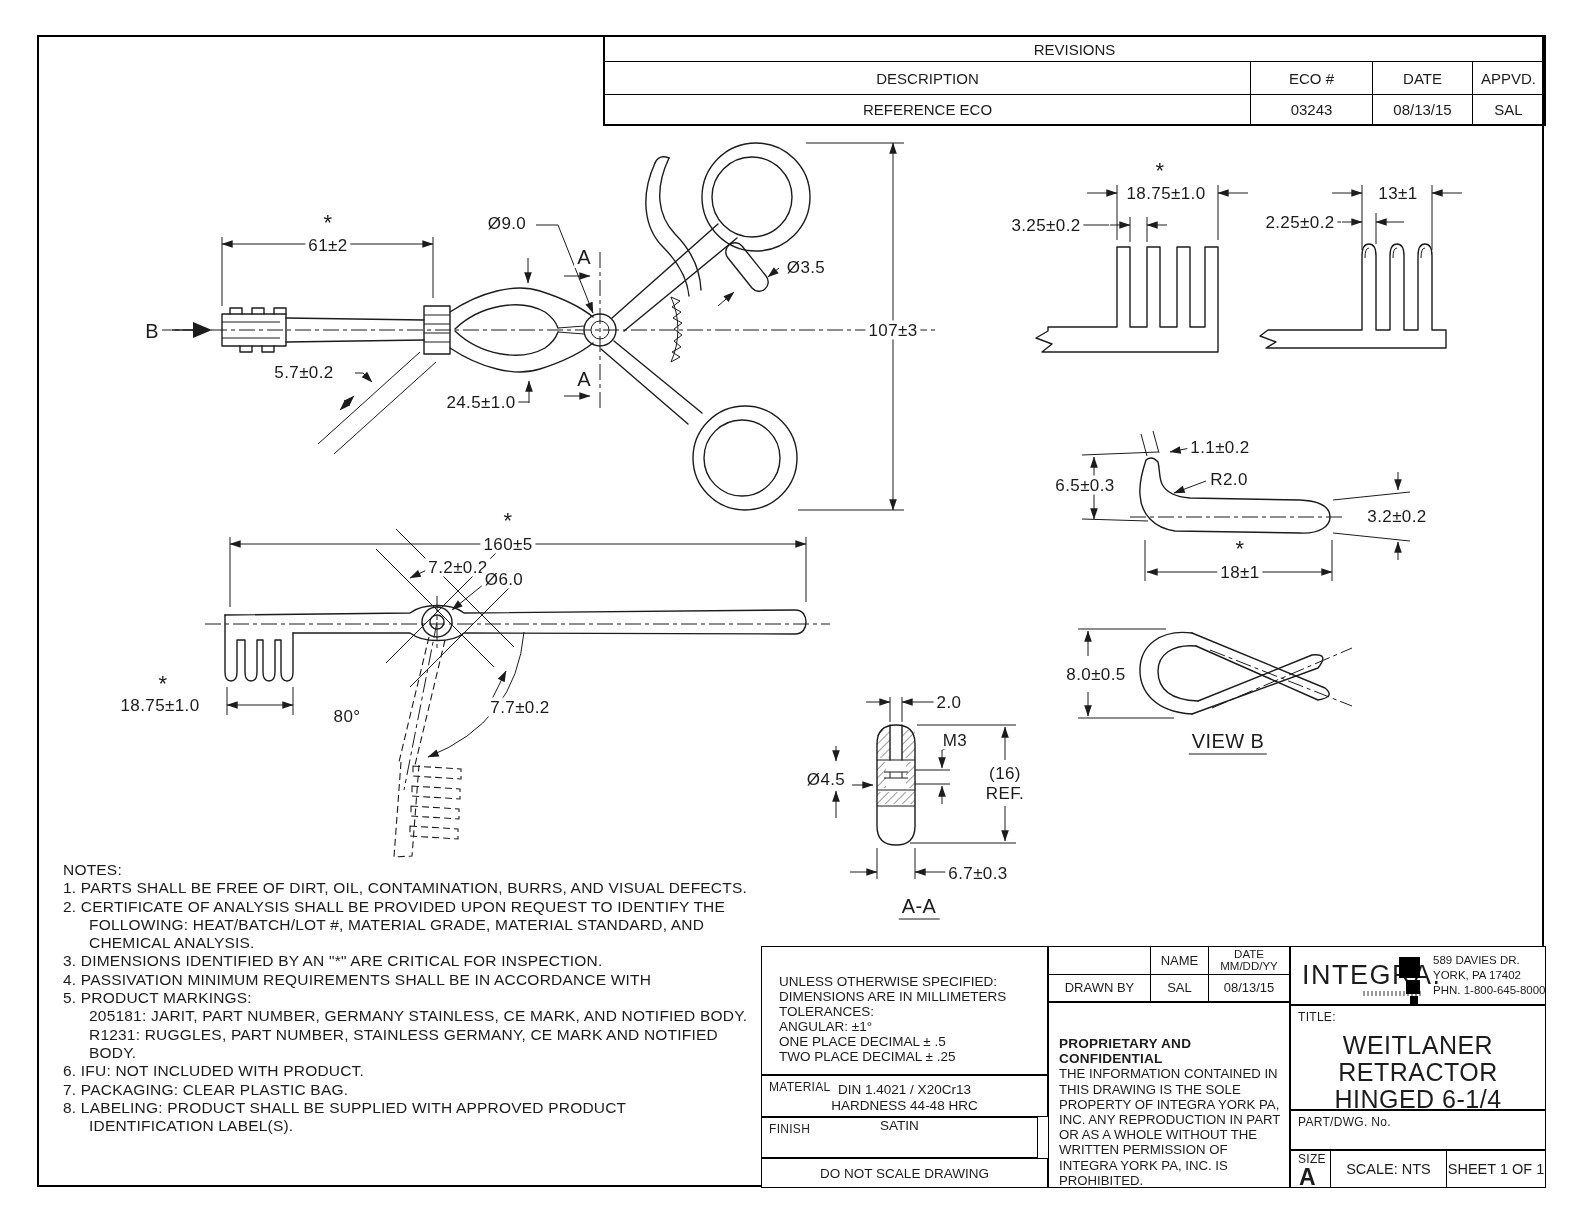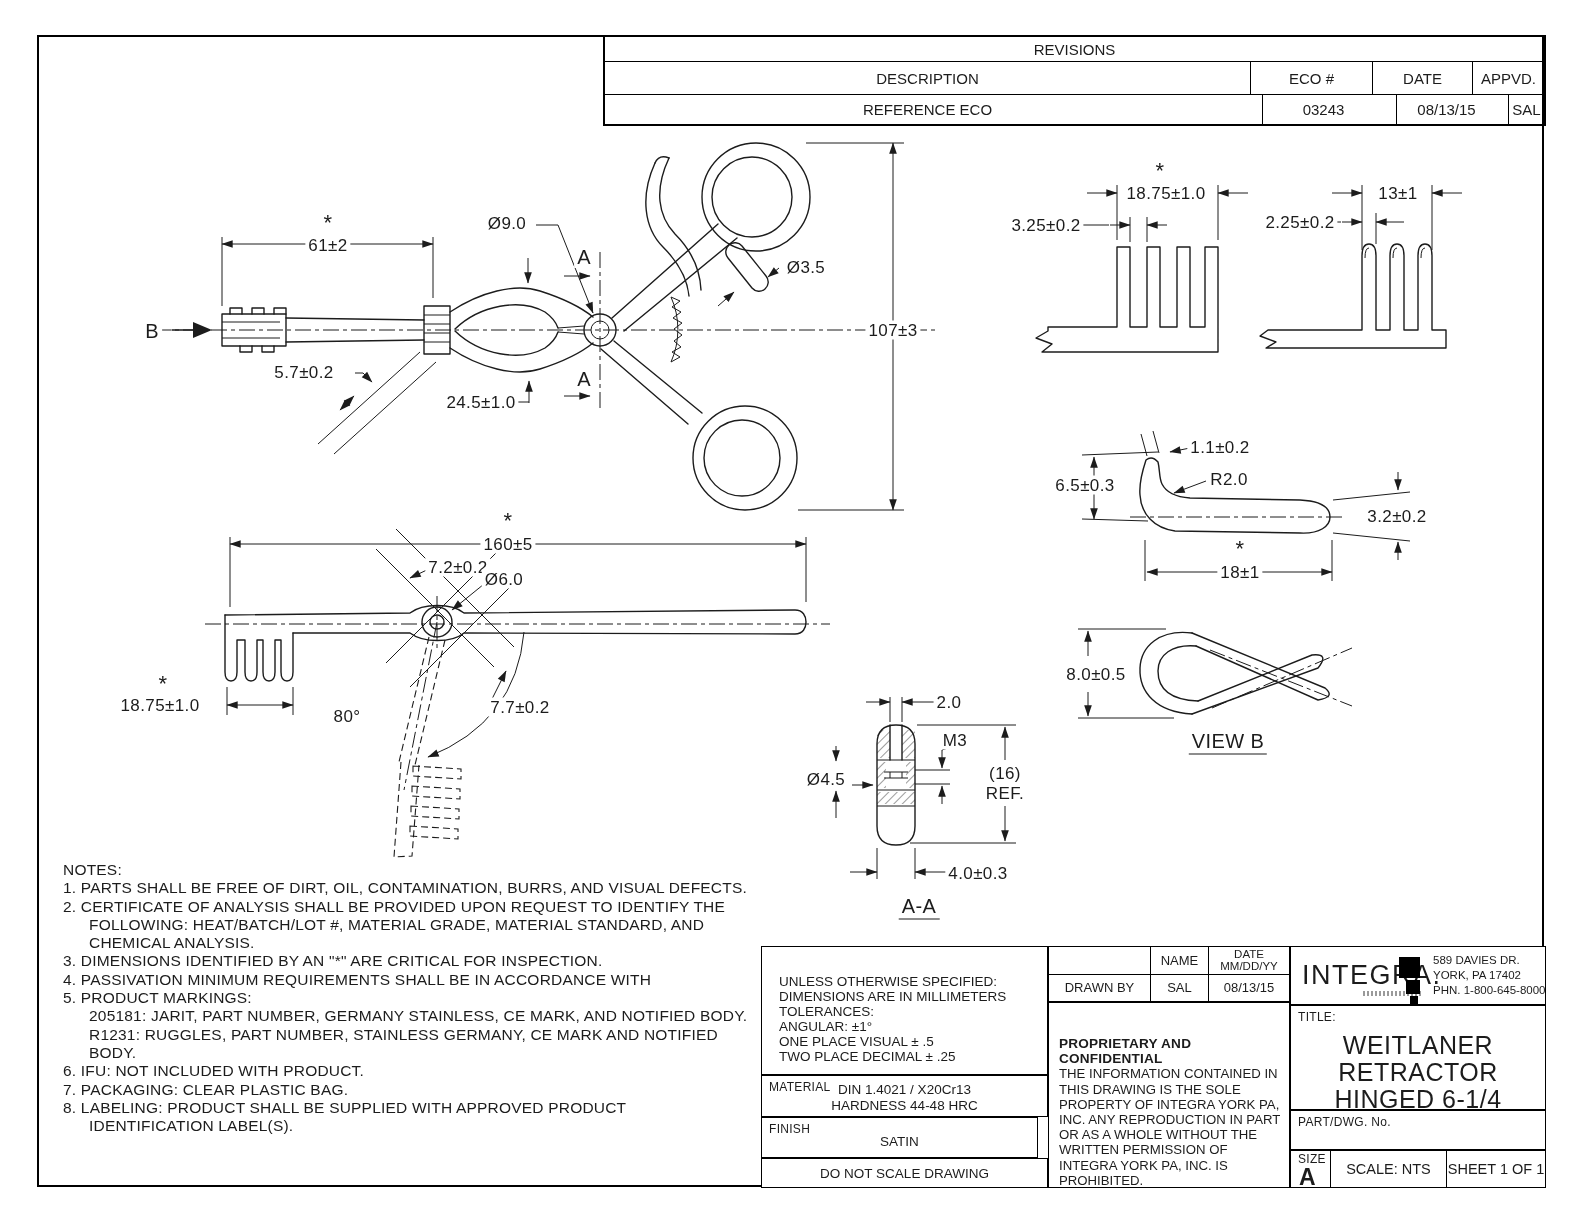--- a/index.html
+++ b/index.html
@@ -18,21 +18,21 @@
        letter-spacing:.4px;background:#fff;padding:1px 3px;white-space:nowrap;}
   .star{font-size:22px;padding:0 2px;}
   .big{font-size:20px;}
   .cap{font-size:20px;border-bottom:1.6px solid #1c1c1c;padding-bottom:3px;}
   
   .rev{position:absolute;left:603px;top:35px;width:943px;box-sizing:border-box;
        border:2px solid #000;font-size:15px;}
   .rev .r{display:flex;align-items:center;box-sizing:border-box;}
   .rev .r1{height:24px;justify-content:center;}
   .rev .r2{height:33px;border-top:1.5px solid #000;}
-  .rev .r3{height:30px;border-top:1.5px solid #000;gap:12px;}
+  .rev .r3{height:30px;border-top:1.5px solid #000;}
   .rev .c{display:flex;align-items:center;justify-content:center;height:100%;box-sizing:border-box;}
   .rev .cdesc{width:645px;}
   .rev .ceco{width:122px;border-left:1.5px solid #000;}
   .rev .cdate{width:100px;border-left:1.5px solid #000;}
   .rev .cappvd{flex:1;border-left:1.5px solid #000;}
   
   .notes{position:absolute;left:63px;top:861px;font-size:15.5px;line-height:18.3px;
          letter-spacing:.2px;white-space:nowrap;}
   .notes .cont{padding-left:26px;}
   
@@ -285,21 +285,21 @@
   <div class="lbl" style="left:1240px;top:572px">18±1</div>
 
   <div class="lbl" style="left:1096px;top:674px">8.0±0.5</div>
   <div class="lbl cap" style="left:1228px;top:742px">VIEW B</div>
 
   <div class="lbl" style="left:949px;top:702px">2.0</div>
   <div class="lbl" style="left:955px;top:740px">M3</div>
   <div class="lbl" style="left:826px;top:779px">Ø4.5</div>
   <div class="lbl" style="left:1005px;top:773px">(16)</div>
   <div class="lbl" style="left:1005px;top:793px">REF.</div>
-  <div class="lbl" style="left:978px;top:873px">4.0±0.3</div>
+  <div class="lbl" style="left:978px;top:873px">6.7±0.3</div>
   <div class="lbl cap" style="left:919px;top:907px">A-A</div>
 
   <div class="rev">
     <div class="r r1">
         <span>REVISIONS</span>
       </div>
     <div class="r r2">
       <div class="c cdesc">DESCRIPTION</div>
       <div class="c ceco">ECO #</div>
       <div class="c cdate">DATE</div>
@@ -330,36 +330,36 @@
     <div>8.  LABELING: PRODUCT SHALL BE SUPPLIED WITH APPROVED PRODUCT</div>
     <div class="cont">IDENTIFICATION LABEL(S).</div>
   </div>
 
   <div class="tb" style="left:761px;top:946px;width:287px;height:129px">
     <div class="tol">
       <div>UNLESS OTHERWISE SPECIFIED:</div>
       <div>DIMENSIONS ARE IN MILLIMETERS</div>
       <div>TOLERANCES:</div>
       <div>ANGULAR: ±1°</div>
-      <div>ONE PLACE VISUAL ± .5</div>
+      <div>ONE PLACE DECIMAL ± .5</div>
       <div>TWO PLACE DECIMAL ± .25</div>
     </div>
   </div>
 
   <div class="tb" style="left:761px;top:1075px;width:287px;height:42px">
     <div class="tag">MATERIAL</div>
     <div class="ctrtxt" style="margin-top:6px">
       <div>DIN 1.4021 / X20Cr13</div>
       <div>HARDNESS 44-48 HRC</div>
     </div>
   </div>
 
   <div class="tb" style="left:761px;top:1117px;width:277px;height:41px">
     <div class="tag">FINISH</div>
-    <div class="ctrtxt" style="margin-top:16px">SATIN</div>
+    <div class="ctrtxt" style="">SATIN</div>
   </div>
 
   <div class="tb" style="left:761px;top:1158px;width:287px;height:30px">
     <div class="ctrtxt" style="margin-top:7px">DO NOT SCALE DRAWING</div>
   </div>
 
   <div class="tb ndt" style="left:1048px;top:946px;width:242px;height:56px">
     <div class="row" style="border-bottom:1.5px solid #000">
       <div class="cell" style="width:102px;border-right:1.5px solid #000"></div>
       <div class="cell" style="width:58px;border-right:1.5px solid #000">NAME</div>

